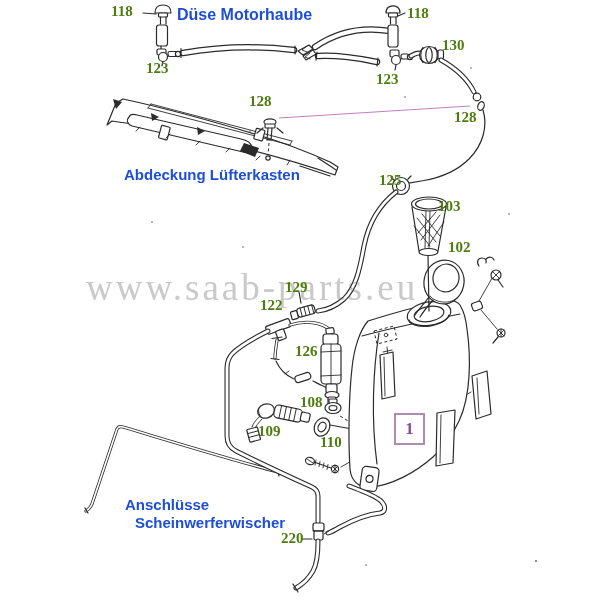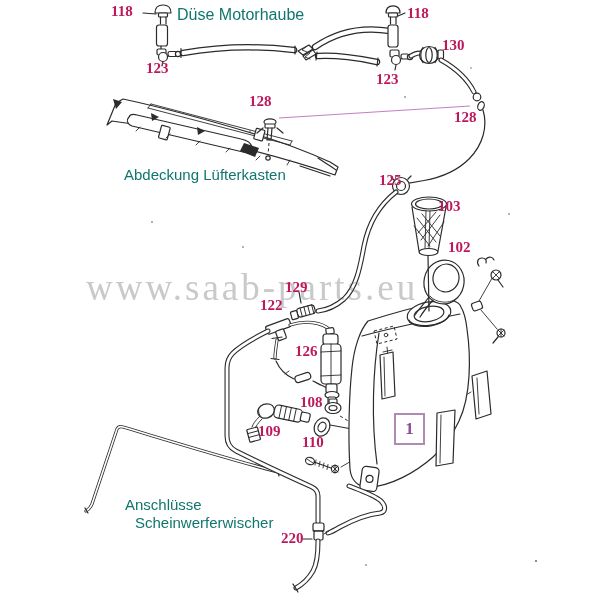--- a/index.html
+++ b/index.html
@@ -3,23 +3,23 @@
 <meta charset="utf-8">
 <style>
   html,body{margin:0;padding:0;background:#fff;}
   #stage{position:relative;width:600px;height:600px;background:#ffffff;overflow:hidden;
          font-family:"Liberation Sans",sans-serif;}
   #art{position:absolute;left:0;top:0;z-index:1;}
   #watermark{position:absolute;left:86px;top:266px;z-index:2;pointer-events:none;
       font-family:"Liberation Serif",serif;font-size:37px;letter-spacing:3px;
       color:#c9c9c9;mix-blend-mode:darken;white-space:nowrap;}
   .plabel{position:absolute;z-index:3;font-family:"Liberation Serif",serif;
-      font-weight:700;font-size:15px;color:#be185d;white-space:nowrap;}
+      font-weight:700;font-size:15px;color:#4d7c0f;white-space:nowrap;}
   .caption{position:absolute;z-index:3;font-family:"Liberation Sans",sans-serif;
-      font-weight:400;font-size:15px;color:#0f766e;white-space:nowrap;}
+      font-weight:700;font-size:15px;color:#1d4ed8;white-space:nowrap;}
   .caption.big{font-size:16px;}
   .hl-box{position:absolute;z-index:3;left:394px;top:413px;width:27px;height:28px;
       border:2px solid #b08ab0;background:#fff;display:flex;align-items:center;justify-content:center;
       font-family:"Liberation Serif",serif;font-weight:700;font-size:17px;color:#8a4f96;cursor:pointer;}
 </style>
 </head>
 <body>
 
 <div id="stage">
 
@@ -319,21 +319,21 @@
 <div class="plabel" style="left:249px;top:93px">128</div>
 <div class="plabel" style="left:454px;top:109px">128</div>
 <div class="plabel" style="left:379px;top:172px">125</div>
 <div class="plabel" style="left:438px;top:198px">103</div>
 <div class="plabel" style="left:448px;top:239px">102</div>
 <div class="plabel" style="left:285px;top:279px">129</div>
 <div class="plabel" style="left:260px;top:297px">122</div>
 <div class="plabel" style="left:295px;top:343px">126</div>
 <div class="plabel" style="left:300px;top:394px">108</div>
 <div class="plabel" style="left:258px;top:423px">109</div>
-<div class="plabel" style="left:302px;top:434px">110</div>
+<div class="plabel" style="left:320px;top:434px">110</div>
 <div class="plabel" style="left:281px;top:530px">220</div>
 
 <div class="caption big" style="left:177px;top:6px">Düse Motorhaube</div>
 <div class="caption" style="left:124px;top:166px">Abdeckung Lüfterkasten</div>
 <div class="caption" style="left:125px;top:496px">Anschlüsse</div>
 <div class="caption" style="left:135px;top:514px">Scheinwerferwischer</div>
 
 <div class="hl-box">
   <span>1</span>
 </div>

